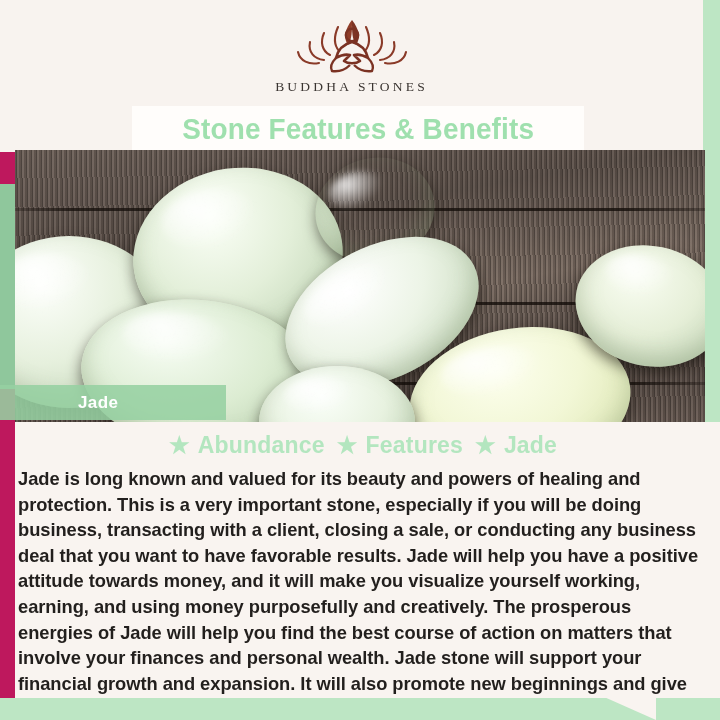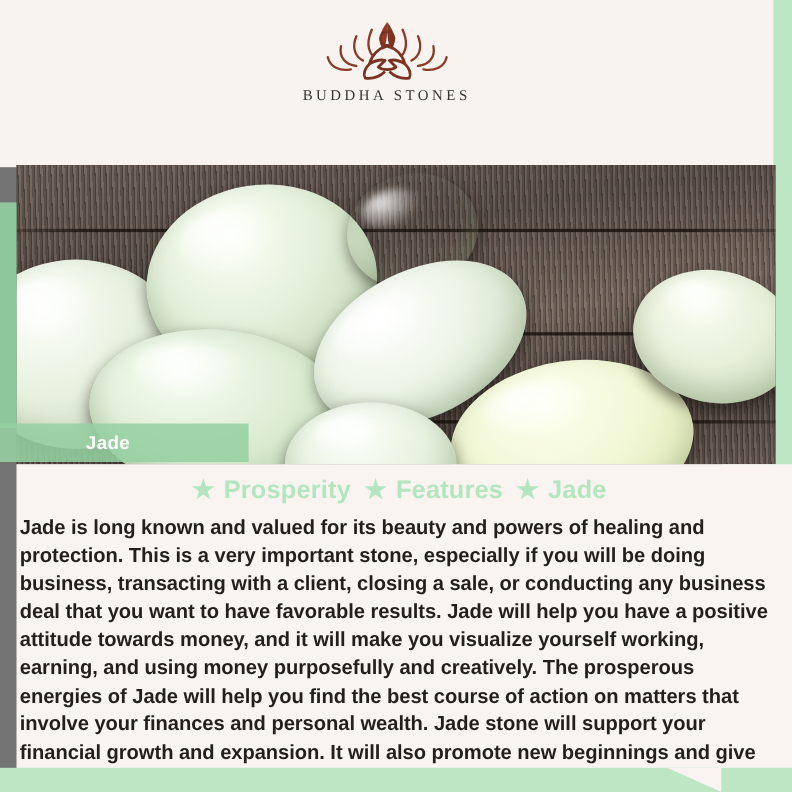--- a/index.html
+++ b/index.html
@@ -5,21 +5,21 @@
   * { margin:0; padding:0; box-sizing:border-box; }
   html,body { width:720px; height:720px; }
   body {
     font-family:"Liberation Sans", sans-serif;
     background:#bde6c4;
     position:relative;
     overflow:hidden;
   }
 
   
-  #poster { position:absolute; inset:0; width:656px; height:720px; background:#737373; }
+  #poster { position:absolute; inset:0; width:656px; height:720px; background:#be185d; }
 
   
   .top-panel {
     position:absolute; left:0; top:0; width:703px; height:152px;
     background:#f8f3ef;
   }
 
   
   .logo-wrap {
     position:absolute; left:0; top:14px; width:703px;
@@ -142,20 +142,23 @@
           <path d="M120 38 C118 47 109 51 99 49"></path>
         </g>
         <circle cx="66" cy="21" r="6.2" fill="none" stroke="#7b3223" stroke-width="2.4"></circle>
         <path d="M66 28 C58 30 52 36 50 44 C55 41 60 40 64 41 L58 47 C62 50 70 50 74 47 L68 41 C72 40 77 41 82 44 C80 36 74 30 66 28 Z" fill="none" stroke="#7b3223" stroke-width="2.6" stroke-linejoin="round"></path>
         <path d="M50 44 C46 48 44 53 46 57 C54 58 60 55 64 51" fill="none" stroke="#7b3223" stroke-width="2.4"></path>
         <path d="M82 44 C86 48 88 53 86 57 C78 58 72 55 68 51" fill="none" stroke="#7b3223" stroke-width="2.4"></path>
       </svg>
       <div class="brand-name">BUDDHA STONES</div>
     </div>
 
+    <div class="title-banner">
+      <div class="title-text">Stone Features &amp; Benefits</div>
+    </div>
   </div>
 
   <div class="photo-band">
     <div class="photo">
       <div class="wood"></div>
       <div class="plank-line" style="top:58px"></div>
       <div class="plank-line" style="top:152px"></div>
       <div class="plank-line" style="top:232px"></div>
 
       <div class="stone" style="left:-46px; top:86px; width:200px; height:172px;
@@ -180,21 +183,21 @@
   <div class="left-tab"></div>
 
   <div class="jade-banner">
     <span class="jade-label">Jade</span>
   </div>
 
   <div class="body-panel">
     <div class="body-panel-inner">
 
       <div class="keywords">
-        <span class="star">★</span><span class="kw">Prosperity</span><span class="star">★</span><span class="kw">Features</span><span class="star">★</span><span class="kw">Jade</span>
+        <span class="star">★</span><span class="kw">Abundance</span><span class="star">★</span><span class="kw">Features</span><span class="star">★</span><span class="kw">Jade</span>
       </div>
 
       <div class="description">Jade is long known and valued for its beauty and powers of healing and protection. This is a very important stone, especially if you will be doing business, transacting with a client, closing a sale, or conducting any business deal that you want to have favorable results. Jade will help you have a positive attitude towards money, and it will make you visualize yourself working, earning, and using money purposefully and creatively. The prosperous energies of Jade will help you find the best course of action on matters that involve your finances and personal wealth. Jade stone will support your financial growth and expansion. It will also promote new beginnings and give you the guidance that you need to be successful and wealthy!</div>
 
     </div>
   </div>
 
   <div class="bottom-band"></div>
   <div class="bottom-band-cut"></div>
 

